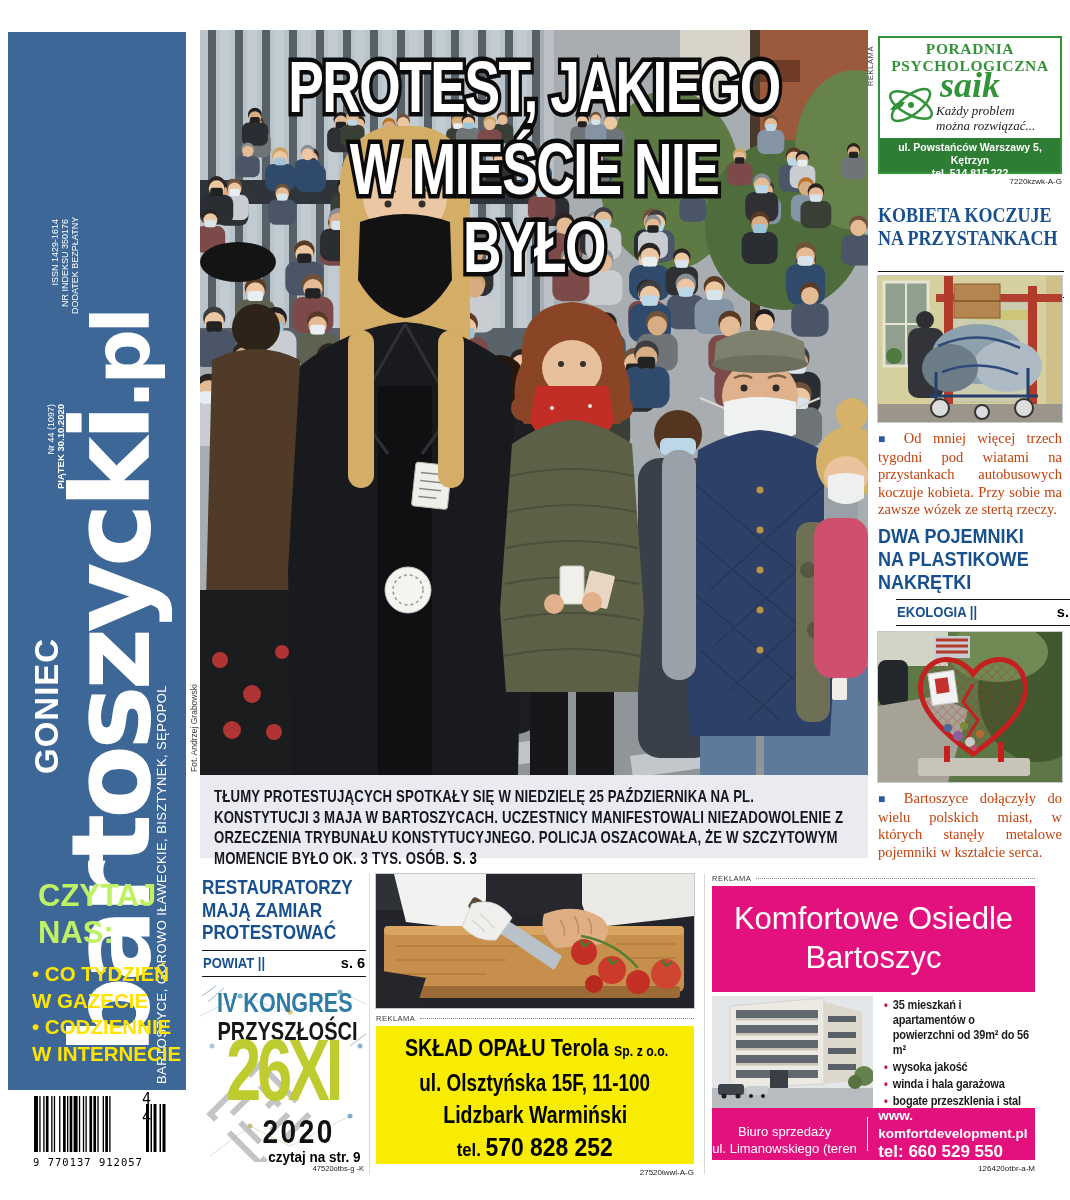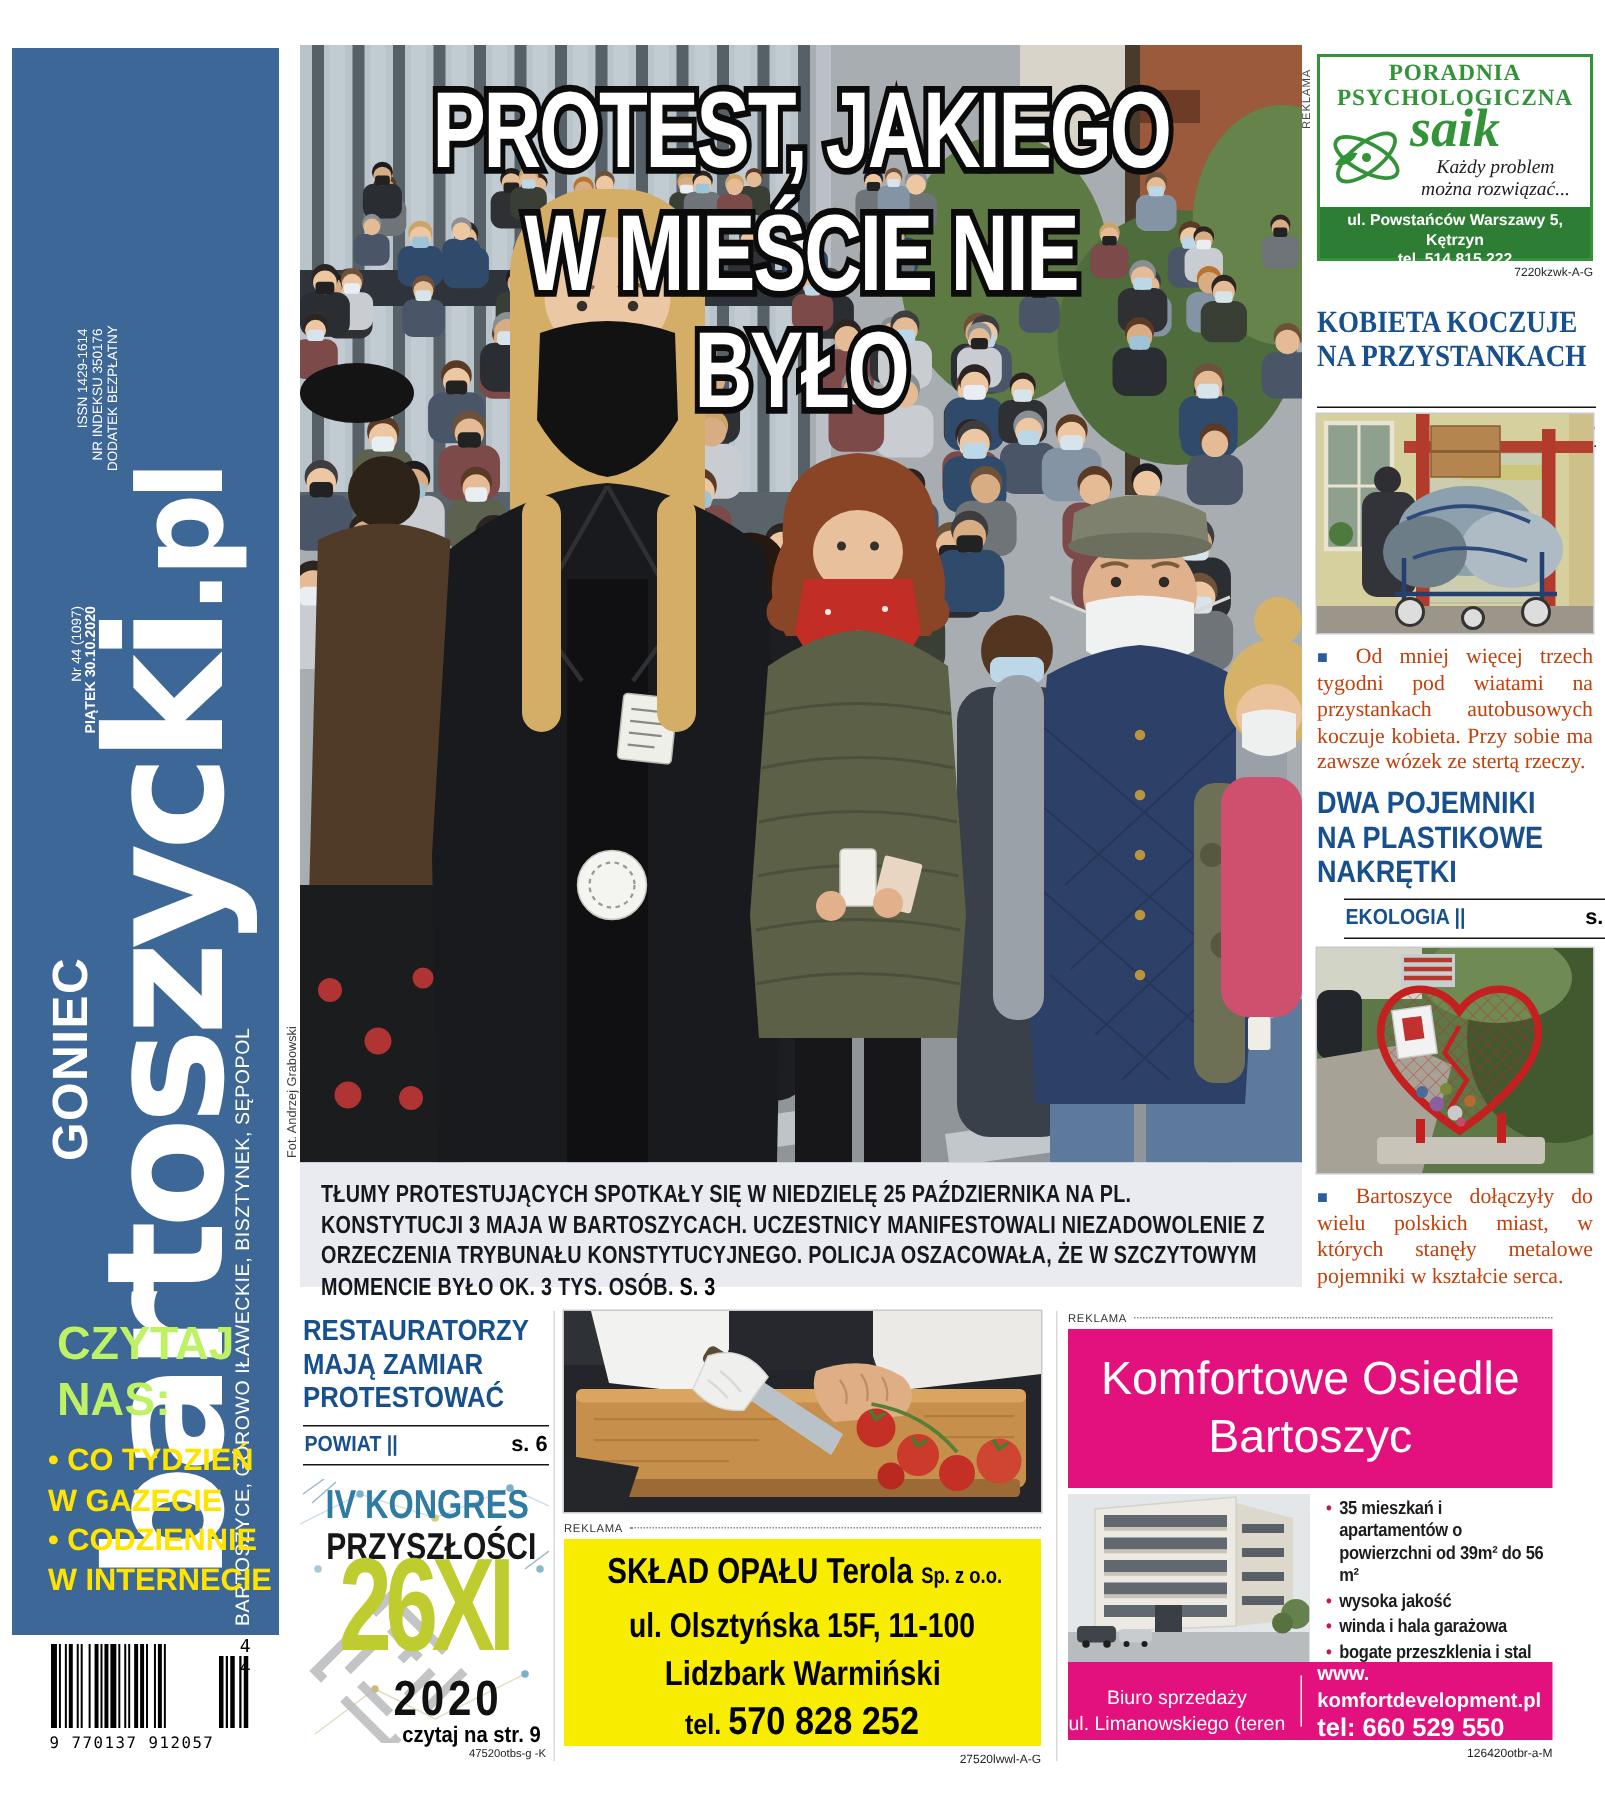--- a/index.html
+++ b/index.html
@@ -19,22 +19,22 @@
   .sb-meta{color:#fff;font-size:9px;line-height:10px;text-align:right;}
   .sb-regions{left:146px;top:1052px;width:472px;color:#fff;font-size:13px;letter-spacing:.4px;}
   .sb-czytaj{left:30px;top:845px;color:#bef264;font-weight:700;font-size:31px;line-height:37px;}
   .sb-promo{left:24px;top:929px;color:var(--accent-yellow,#ffe400);font-weight:700;
             font-size:20.5px;line-height:26.5px;}
 
   
   #barcode{left:30px;top:1092px;width:140px;height:92px;background:#fff;}
   #bc-digits{position:absolute;left:2px;top:64px;width:112px;text-align:center;
              font-family:"DejaVu Sans Mono",monospace;font-size:10.5px;letter-spacing:1px;color:#000;}
-  #bc-addon-digits{position:absolute;left:112px;top:-2px;width:28px;text-align:right;
-             font-family:"DejaVu Sans Mono",monospace;font-size:12px;letter-spacing:3px;color:#000;}
+  #bc-addon-digits{position:absolute;left:112px;top:-2px;width:28px;text-align:left;
+             font-family:"DejaVu Sans Mono",monospace;font-size:15px;letter-spacing:3px;color:#000;}
 
   
   #photo-main{left:200px;top:30px;width:668px;height:745px;overflow:hidden;background:#9aa2aa;}
   #headline{left:200px;top:48px;width:668px;text-align:center;text-decoration:underline;}
   .hl-line{position:relative;height:82px;}
   .hl-t{position:absolute;left:0;right:0;top:0;font-weight:800;font-size:72px;line-height:78px;
         letter-spacing:-2px;transform:scaleX(.74);font-family:"Liberation Sans",sans-serif;}
   .hl-stroke{color:#0b0b0b;-webkit-text-stroke:9px #0b0b0b;
      text-shadow:-2px -2px 0 #0b0b0b,2px -2px 0 #0b0b0b,-2px 2px 0 #0b0b0b,2px 2px 0 #0b0b0b;}
   .hl-fill{color:#fff;}
@@ -45,21 +45,21 @@
   #caption .pg3{font-weight:800;color:#000;}
 
   
   .reklama-v{color:#444;font-size:7.5px;letter-spacing:.6px;}
   #saik{left:878px;top:36px;width:184px;height:138px;border:2px solid var(--saik-green,#339339);
         box-sizing:border-box;background:#fff;}
   .saik-title{text-align:center;font-family:"Liberation Serif",serif;color:var(--saik-green,#339339);
       font-weight:700;font-size:15.5px;line-height:16.5px;margin-top:3px;letter-spacing:.6px;}
   .saik-brand{position:absolute;left:60px;top:26px;font-family:"Liberation Serif",serif;
       font-style:italic;font-weight:700;font-size:36px;color:var(--saik-green,#339339);}
-  .saik-slogan{position:absolute;left:56px;top:66px;width:122px;text-align:center;
+  .saik-slogan{position:absolute;left:56px;top:66px;width:122px;
       font-family:"Liberation Serif",serif;font-style:italic;font-size:13px;line-height:14.5px;color:#1d1d1d;}
   .saik-bar{position:absolute;left:0;right:0;bottom:0;height:31px;background:var(--saik-dark-green,#2e7d34);
       color:#fff;text-align:center;font-weight:700;font-size:10.5px;line-height:13px;padding-top:3px;}
   .tiny-code{font-size:8px;color:#222;text-align:right;}
 
   .article-title .tl{display:block;color:var(--headline-blue,#17508c);font-weight:800;
       font-size:20.5px;line-height:23px;}
   .label-row{border-top:1.5px solid #161616;border-bottom:1.5px solid #161616;
       display:flex;justify-content:space-between;align-items:center;padding:4px 1px 5px 1px;}
   .label-row .sec{color:var(--headline-blue,#17508c);font-weight:700;font-size:14.5px;}

